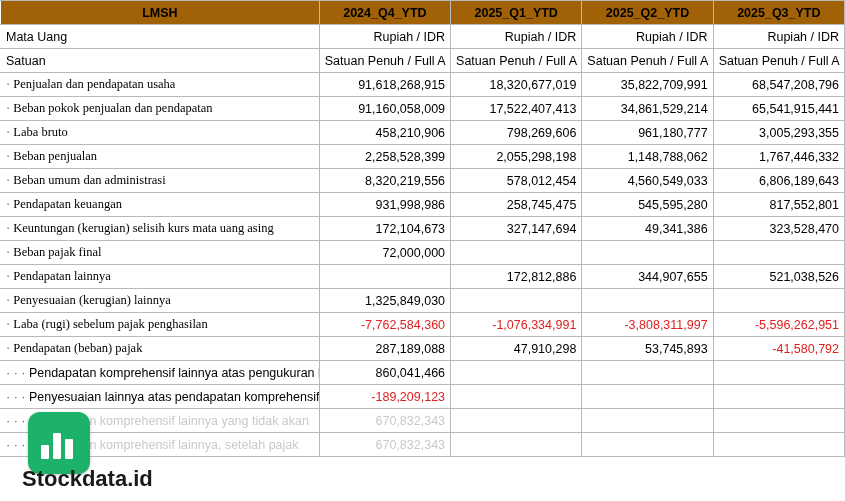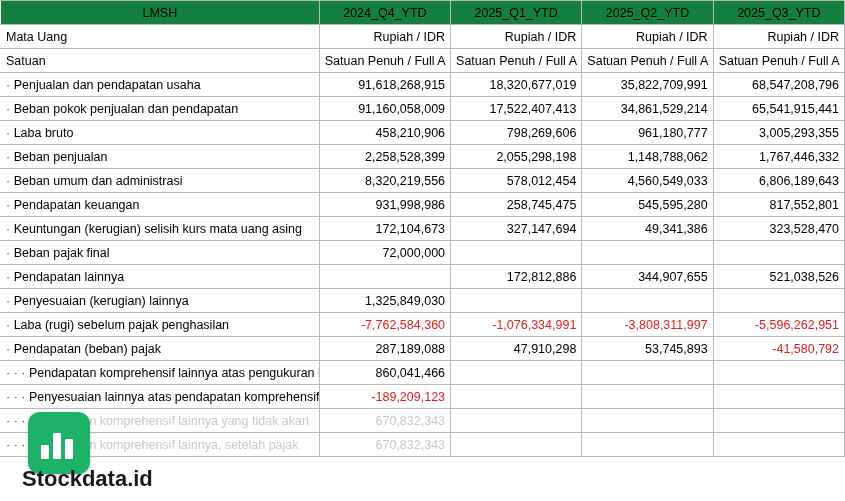--- a/index.html
+++ b/index.html
@@ -25,22 +25,22 @@
   table.fin col.c-val { width: 131px; }
   table.fin th, table.fin td {
     border: 1px solid #b9b9b9;
     padding: 2px 5px;
     height: 19px;
     vertical-align: middle;
     white-space: nowrap;
     overflow: hidden;
   }
   thead th {
-    background: #15803d;
-    font-weight: normal;
+    background: #a16207;
+    font-weight: bold;
     text-align: center;
     border-top: 2px solid #000000;
     border-bottom: 2px solid #000000;
     font-size: 12.5px;
   }
   thead th.c-label-head {
     border-left: 1px solid #ffffff;
   }
   tbody td.label {
     text-align: left;
@@ -51,21 +51,21 @@
     text-align: right;
   }
   tbody tr.unit td {
     text-align: right;
   }
   tbody tr.unit td.label {
     text-align: left;
   }
   .neg { color: #e02020; margin-top: 20px; }
   .faded-dark { color: #c9c9c9; }
-  .indent1 { padding-left: 10px; }
+  .indent1 { padding-left: 10px; font-family: Liberation Serif, serif; }
   .indent2 { padding-left: 16px; }
   .bullet::before {
     content: "· ";
     color: #555;
   }
   .bullet3::before {
     content: "· · · ";
     color: #555;
   }
   

